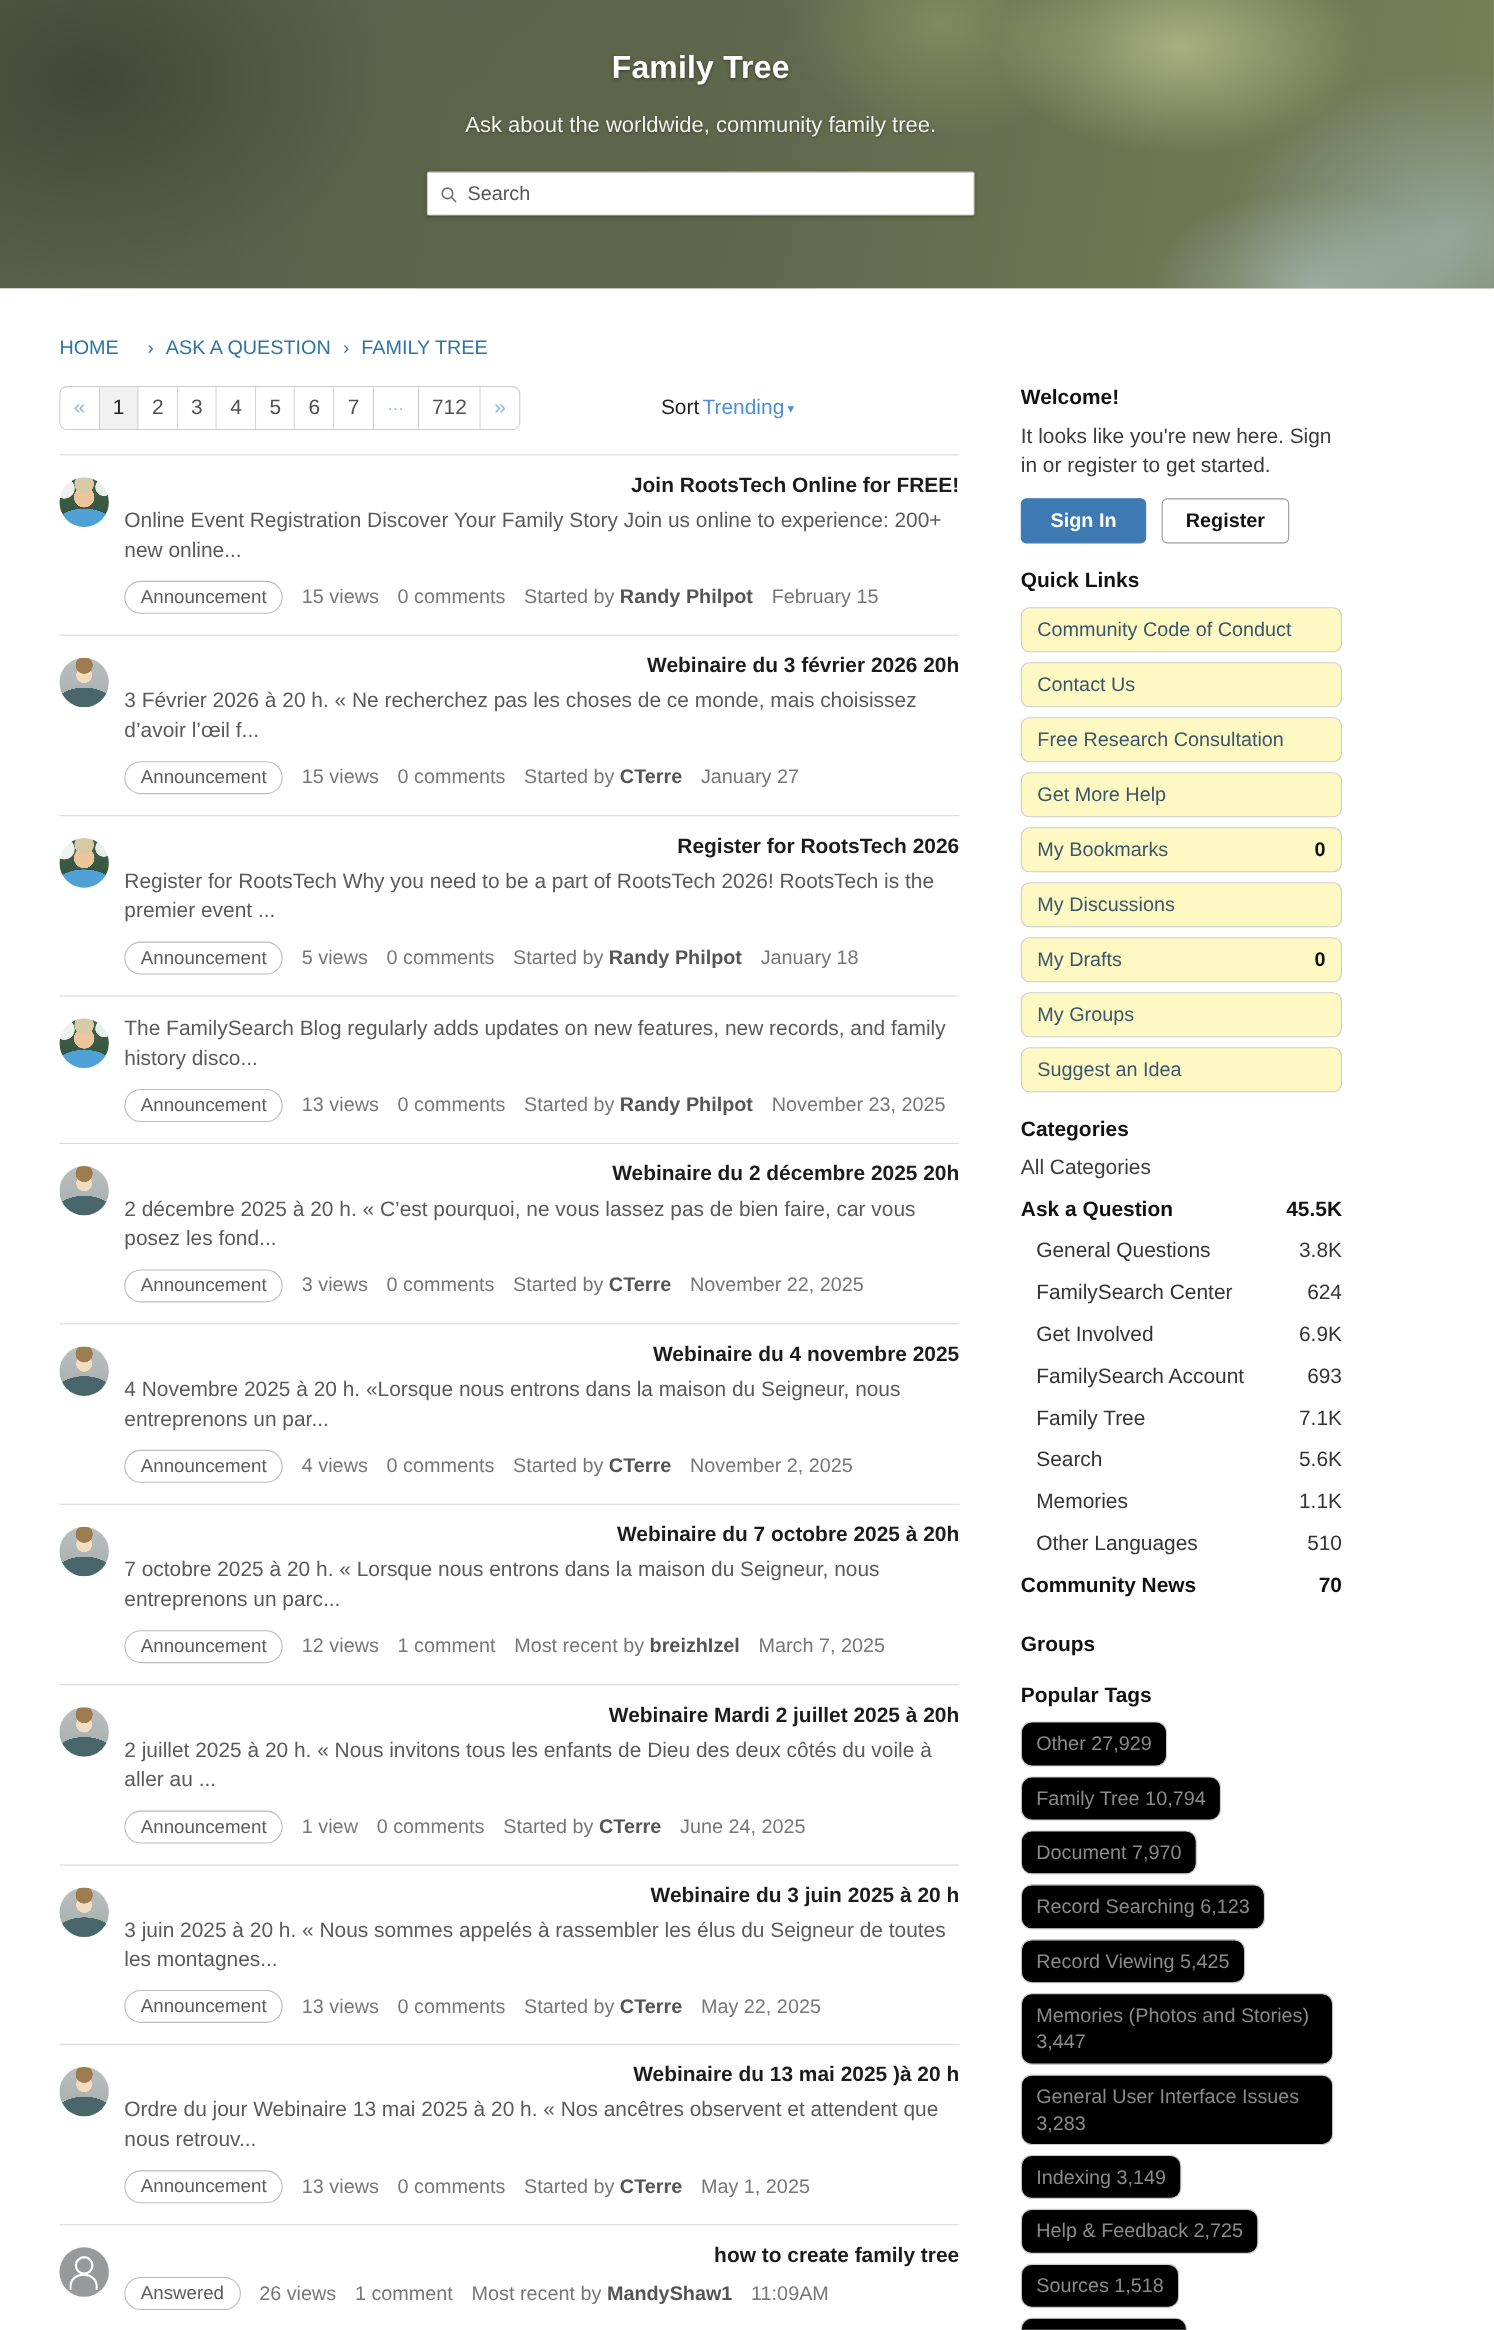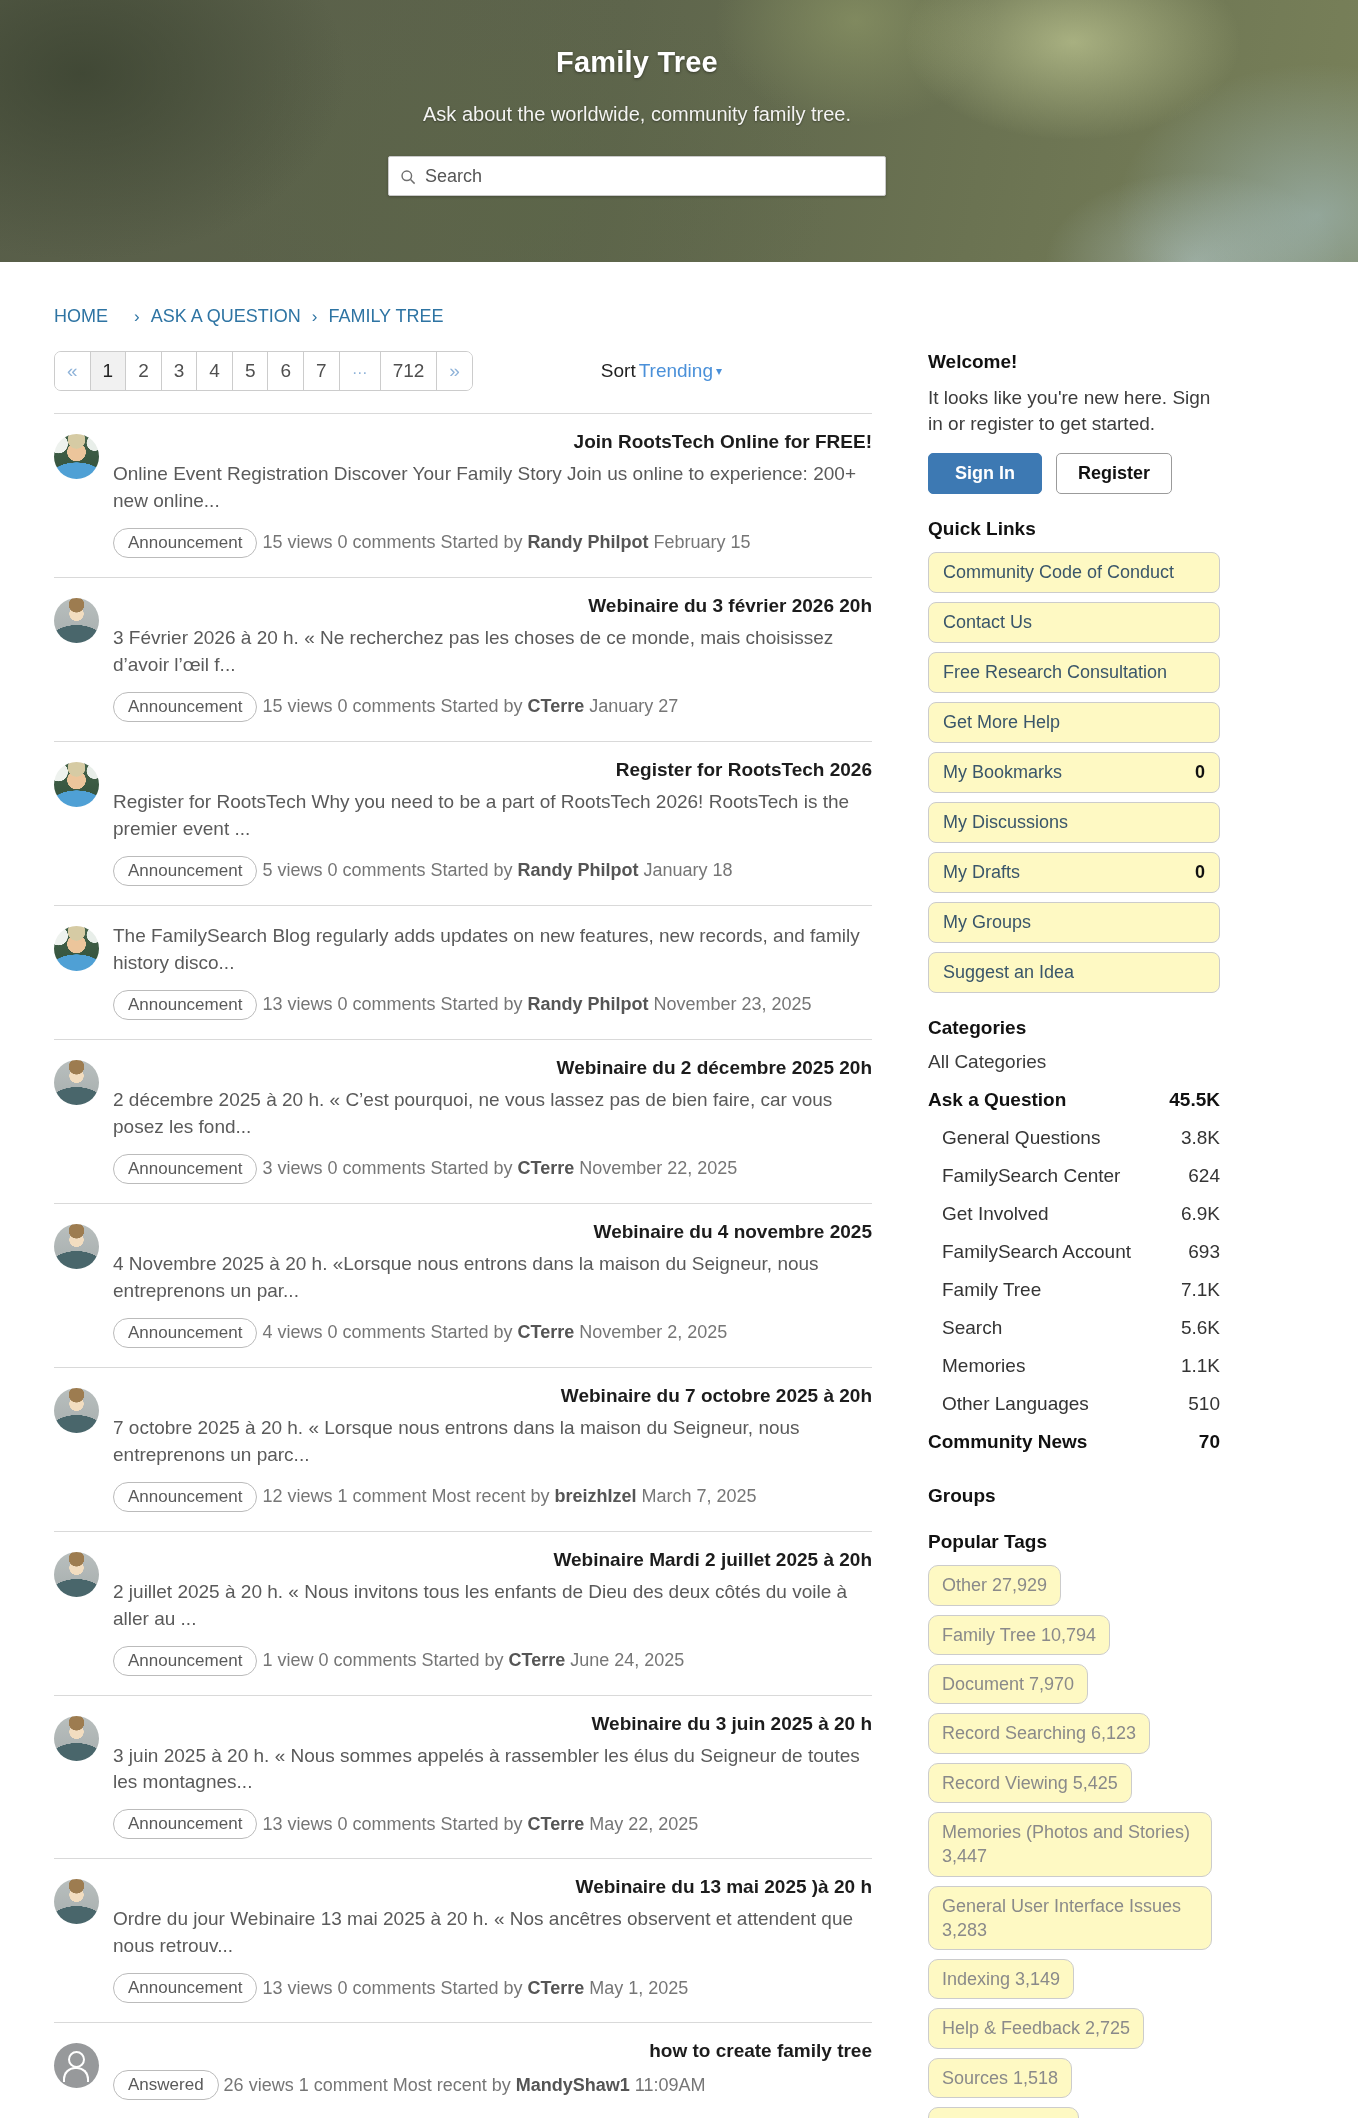--- a/index.html
+++ b/index.html
@@ -85,21 +85,21 @@
     content:""; position:absolute; left:50%; top:8px; width:13px; height:13px;
     margin-left:-9px; border:2.5px solid #fff; border-radius:50%;
   }
   .avatar[data-avatar="member"]::after {
     content:""; position:absolute; left:50%; bottom:6px; width:22px; height:13px;
     margin-left:-13.5px; border:2.5px solid #fff; border-bottom:none; border-radius:12px 12px 0 0;
   }
   .row-body { margin-left:14px; width:100%; }
   .row-title { font-size:19px; font-weight:700; color:#1c1c1c; margin-bottom:8px; cursor:pointer;text-align:right; }
   .row-excerpt { font-size:19px; color:#5a5a5a; line-height:1.42; max-width:772px; margin-bottom:13px; }
-  .row-meta { display:flex; align-items:center; gap:5px; font-size:18px; color:#767676; flex-wrap:wrap; }
+  .row-meta { display:flex; align-items:center; gap:17px; font-size:18px; color:#767676; flex-wrap:wrap; }
   .badge {
     border:1px solid #bbb; border-radius:15px; padding:4px 14px; color:#5a5a5a;
     font-size:17px; background:#fff; display:inline-block;
   }
   .meta-by { color:#767676; }
   .meta-by b { color:#555; font-weight:700; }
   .meta-date { color:#767676; }
 
   
   .sb-heading { font-size:19px; font-weight:700; color:#111; margin:24px 0 12px; }
@@ -120,21 +120,21 @@
     font-size:18px; color:#3a566a; background:#fef9c3; cursor:pointer;
   }
   .ql-count { color:#111; font-weight:700; }
   .cat-all { font-size:19px; color:#3c3c3c; margin:2px 0 8px; cursor:pointer; }
   .cat-row { display:flex; justify-content:space-between; font-size:19px; color:#343434; padding:8px 0; cursor:pointer; }
   .cat-row.bold { font-weight:700; color:#111; }
   .cat-row.indent { padding-left:14px; }
   .tags { display:flex; flex-wrap:wrap; }
   .tag {
     border:1px solid #ccc; border-radius:10px; padding:7px 13px; margin:0 8px 9px 0;
-    font-size:18px; color:#8a8a8a; line-height:1.35; background:#fef9c3; cursor:pointer;
+    font-size:18px; color:#8a8a8a; line-height:1.35; background:#000000; cursor:pointer;
   }
 </style>
 </head>
 <body>
 
 <div class="hero">
   <div class="hero-inner">
     <div class="hero-title">Family Tree</div>
     <div class="hero-sub">Ask about the worldwide, community family tree.</div>
     <div class="hero-search">

